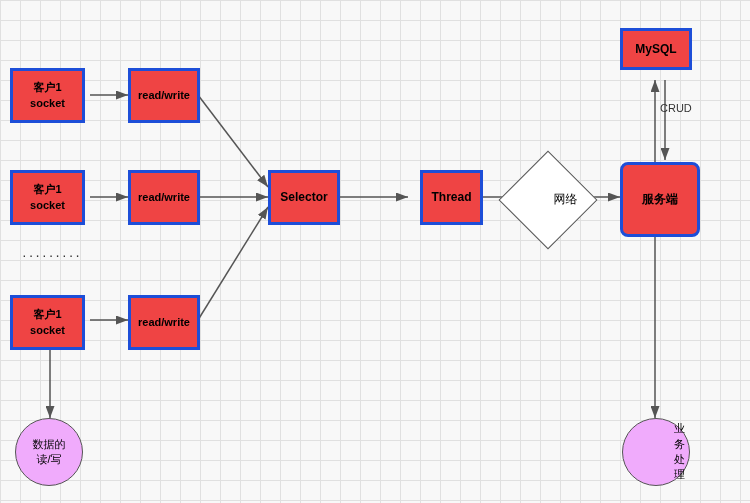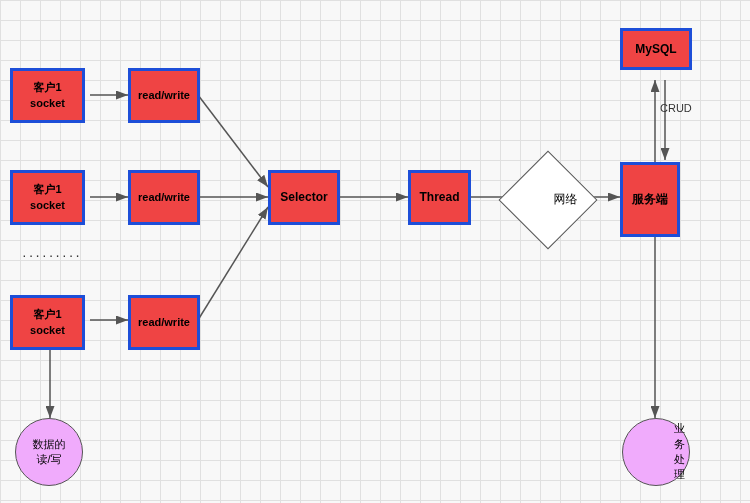--- a/index.html
+++ b/index.html
@@ -167,32 +167,32 @@
   </div>
 
   <div class="box" style="left:128px; top:295px; width:72px; height:55px;">
     <span style="font-size:11px;">read/write</span>
   </div>
 
   <div class="box" style="left:268px; top:170px; width:72px; height:55px;">
     <span style="font-size:12px;text-align:center;">Selector</span>
   </div>
 
-  <div class="box" style="left:408px; top:170px; width:63px; height:55px;">
+  <div class="box" style="left:420px; top:170px; width:63px; height:55px;">
     <span style="font-size:12px;">Thread</span>
   </div>
 
   <div class="diamond-wrapper" style="left:510px; top:162px; width:75px; height:75px;">
     <div class="diamond"></div>
     <div class="diamond-text">
       <span>网络</span>
     </div>
   </div>
 
-  <div class="box" style="left:620px; top:162px; width:60px; height:75px;">
+  <div class="box" style="left:620px; top:162px; width:80px; height:75px;border-radius:8px;">
     <span style="font-size:12px;">服务端</span>
   </div>
 
   <div class="box" style="left:620px; top:28px; width:72px; height:42px;">
     <span style="font-size:12px;">MySQL</span>
   </div>
 
   <div style="position:absolute; left:660px; top:102px; font-size:11px; color:#333;">
     <span>CRUD</span>
   </div>

